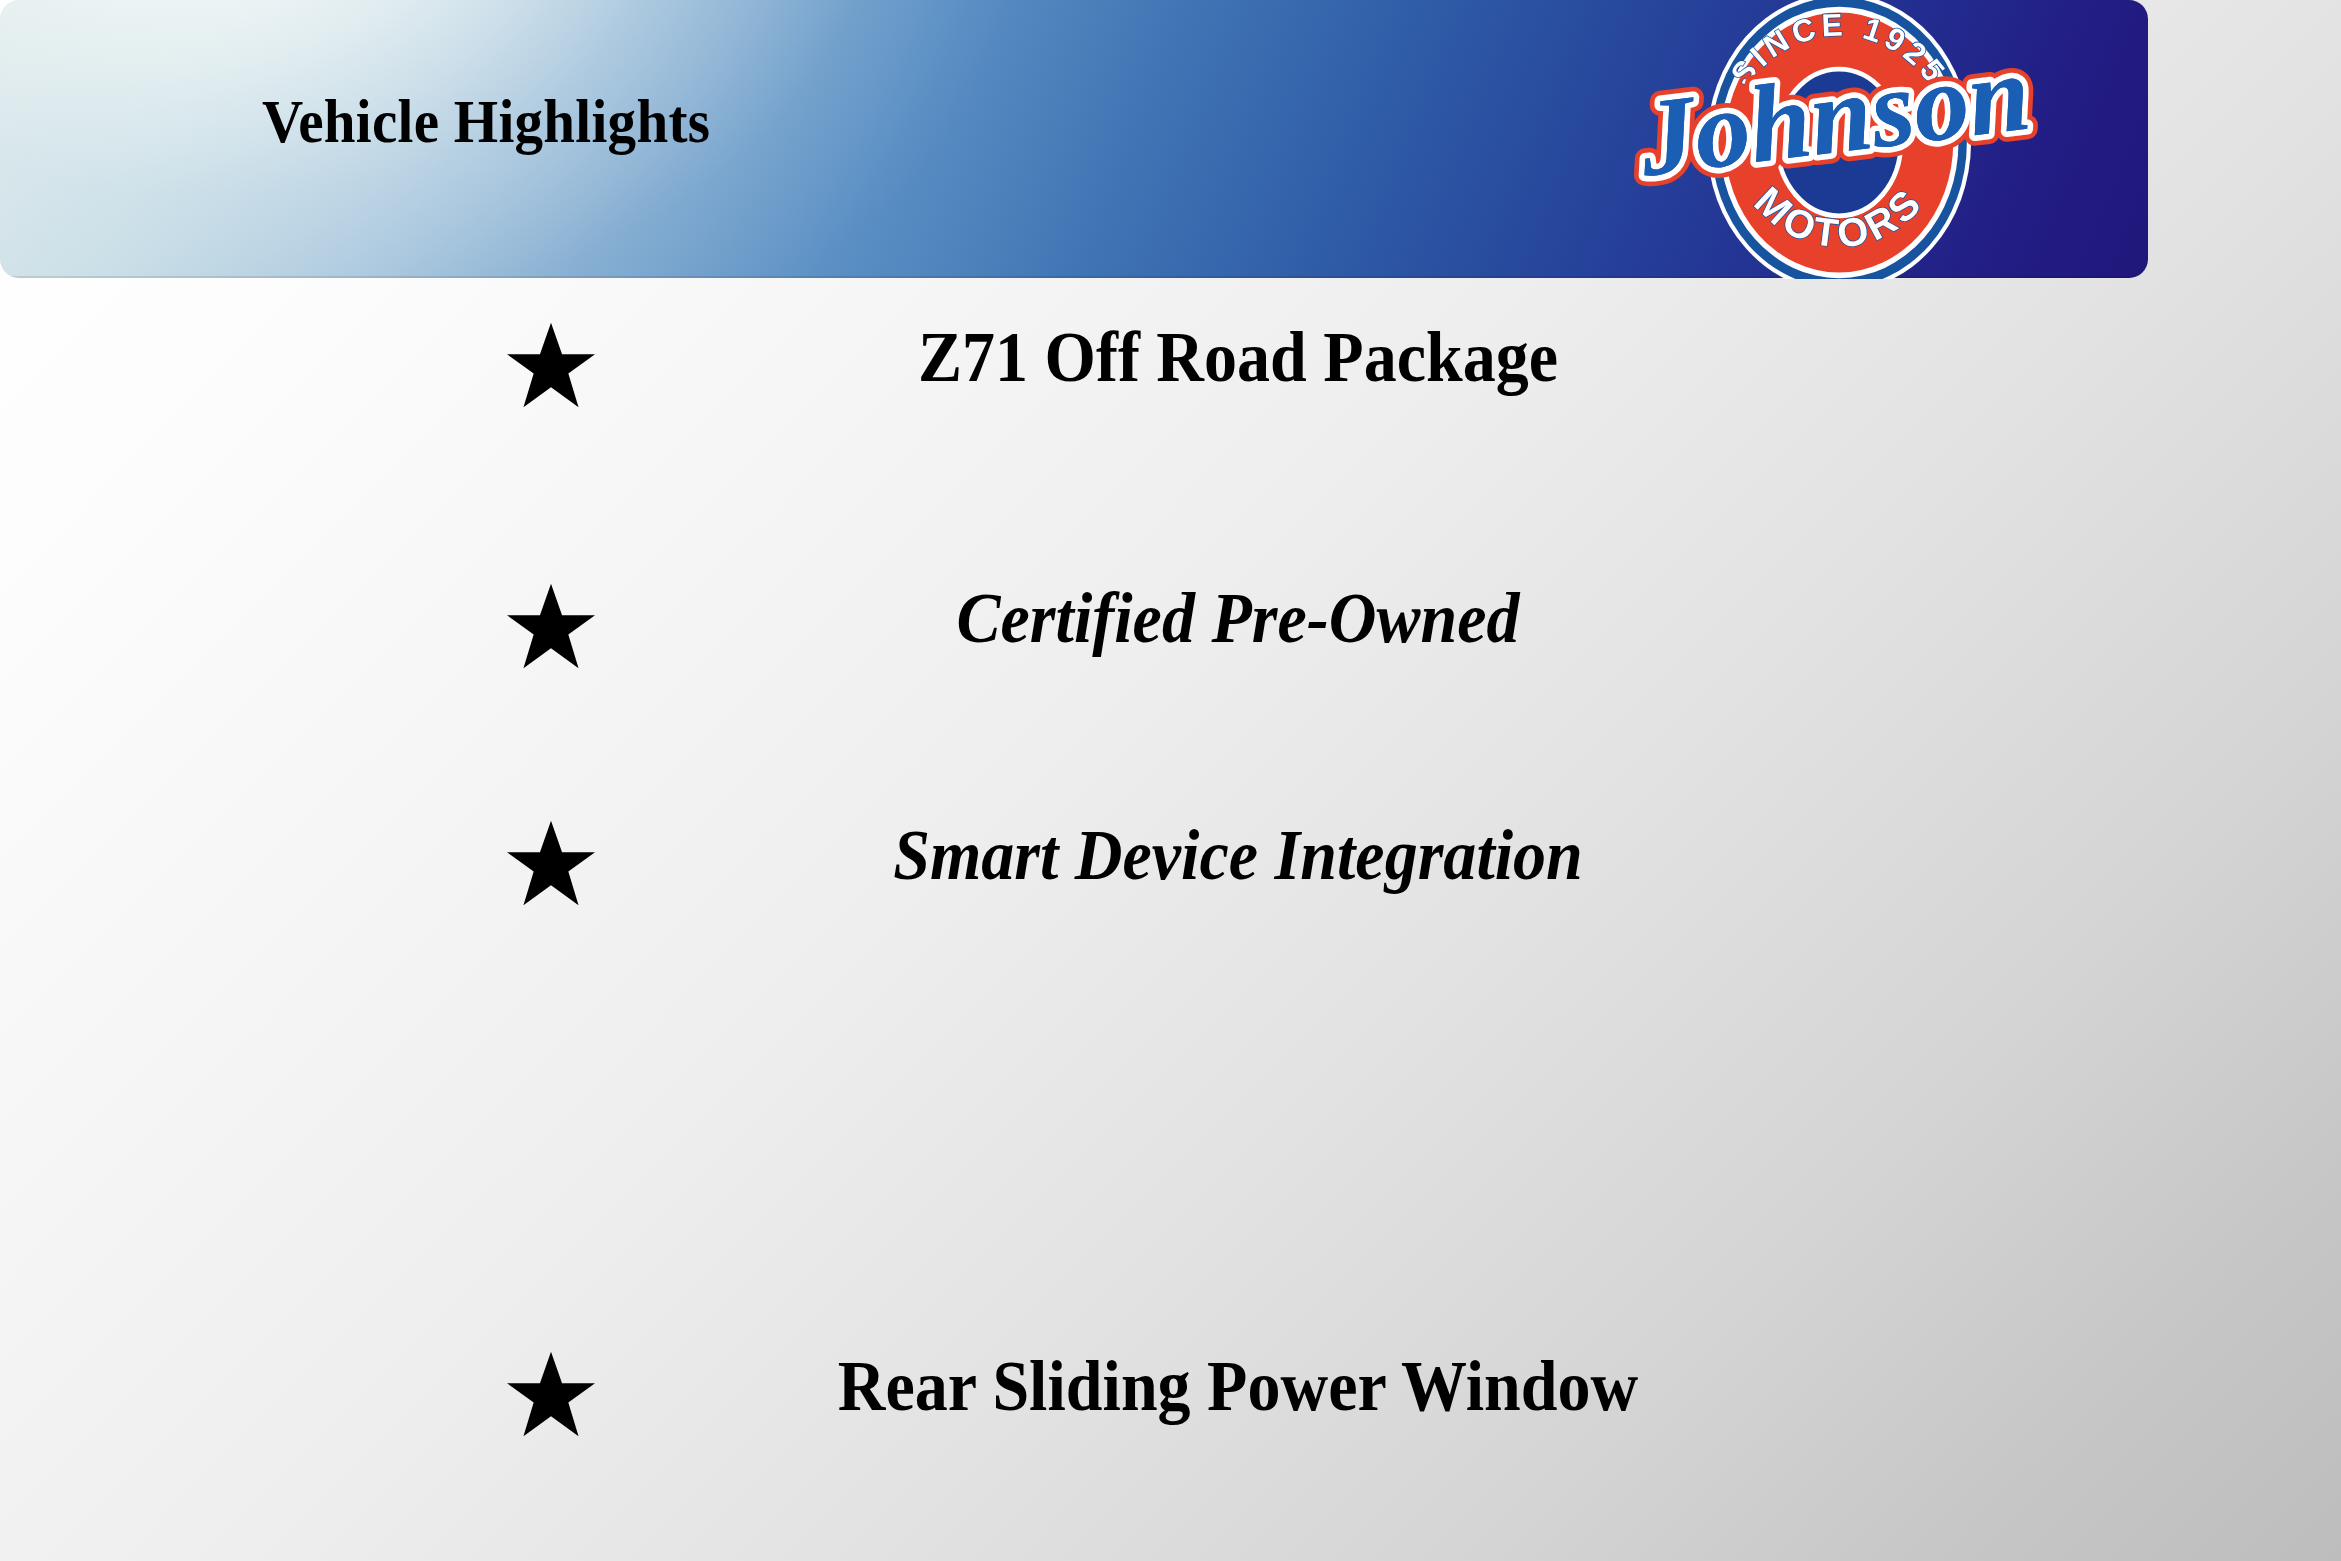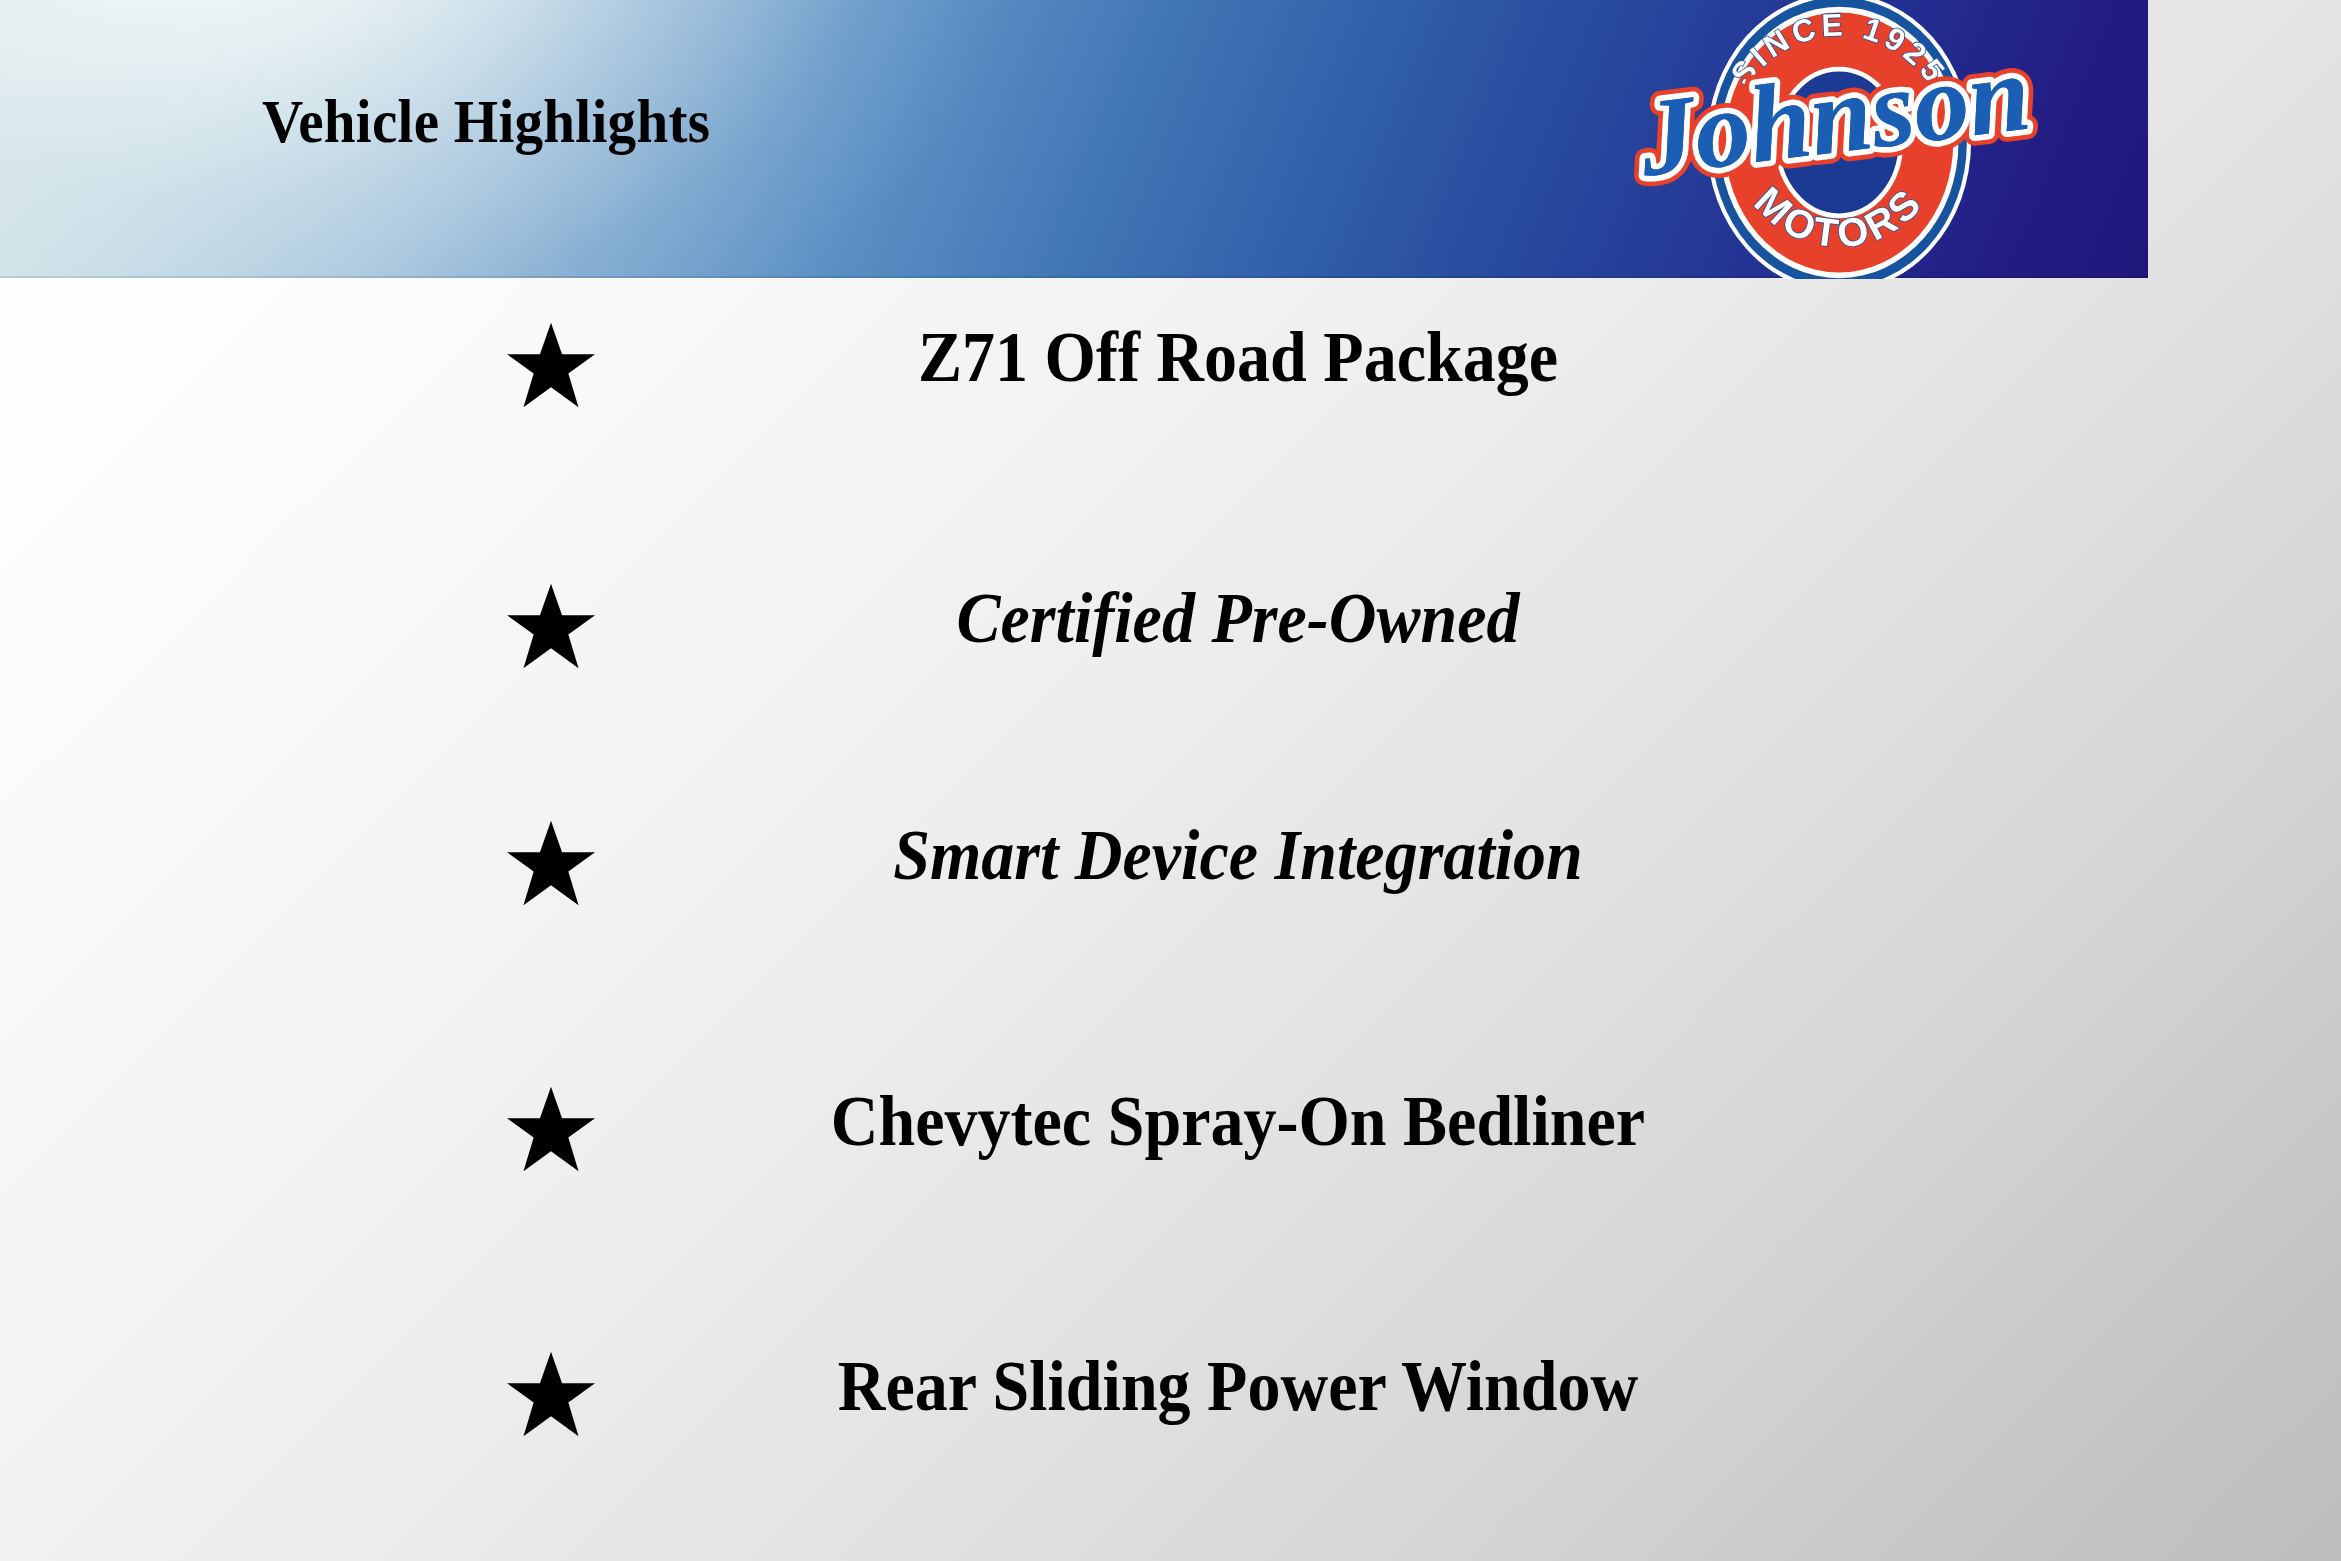--- a/index.html
+++ b/index.html
@@ -50,20 +50,21 @@
         #cadfe6 9%,
         #a8c6dd 20%,
         #7fa9cf 31%,
         #5a8fc4 42%,
         #3f74b4 53%,
         #2e5aa6 64%,
         #26449b 74%,
         #232f92 84%,
         #221d84 93%,
         #20177a 100%);
+    border-radius: 19px;
   }
   #header-band::after {
     
     content: "";
     position: absolute;
     left: 0; right: 0; bottom: 0;
     height: 2.1px;
     background: rgba(0,0,0,0.10);
   }
 
@@ -205,28 +206,20 @@
 
     <div class="highlight-row" data-row="2">
       <span class="bullet-star">
         <svg viewBox="0 0 100 95" xmlns="http://www.w3.org/2000/svg">
           <polygon fill="#000000" points="50,2 61.8,35.4 97,35.4 68.5,56.1 79.4,92 50,70.8 20.6,92 31.5,56.1 3,35.4 38.2,35.4"></polygon>
         </svg>
       </span>
       <span class="highlight-text">Smart Device Integration</span>
     </div>
 
-    <div class="highlight-row" data-row="3">
-      <span class="bullet-star">
-        <svg viewBox="0 0 100 95" xmlns="http://www.w3.org/2000/svg">
-          <polygon fill="#000000" points="50,2 61.8,35.4 97,35.4 68.5,56.1 79.4,92 50,70.8 20.6,92 31.5,56.1 3,35.4 38.2,35.4"></polygon>
-        </svg>
-      </span>
-      <span class="highlight-text">Chevytec Spray-On Bedliner</span>
-    </div>
 
     <div class="highlight-row" data-row="4">
       <span class="bullet-star">
         <svg viewBox="0 0 100 95" xmlns="http://www.w3.org/2000/svg">
           <polygon fill="#000000" points="50,2 61.8,35.4 97,35.4 68.5,56.1 79.4,92 50,70.8 20.6,92 31.5,56.1 3,35.4 38.2,35.4"></polygon>
         </svg>
       </span>
       <span class="highlight-text">Rear Sliding Power Window</span>
     </div>
 

